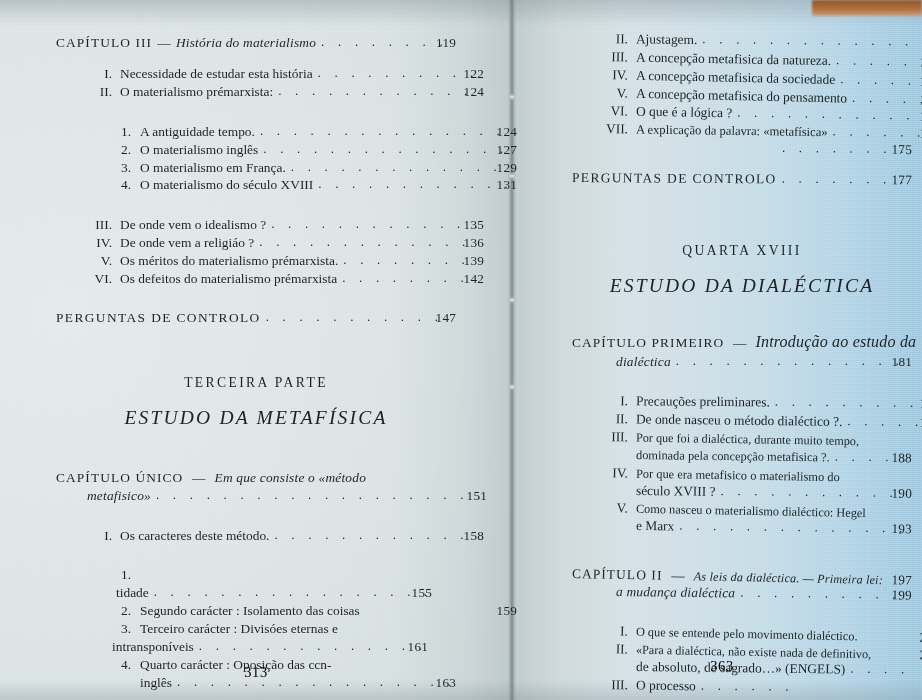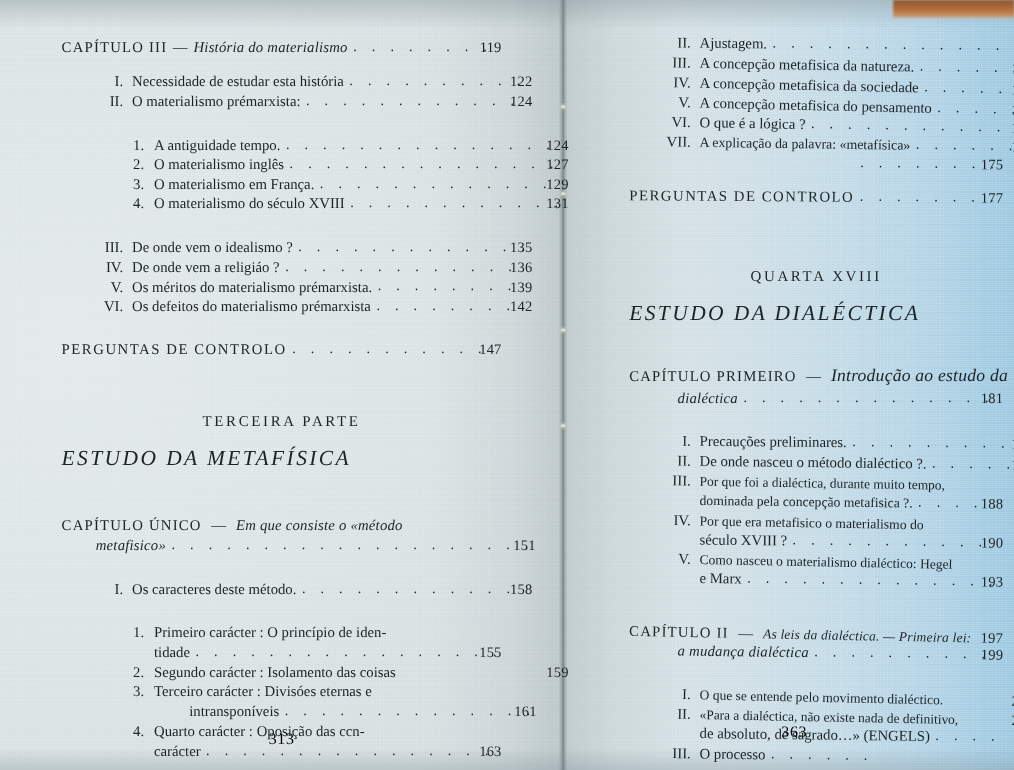--- a/index.html
+++ b/index.html
@@ -161,20 +161,21 @@
   }
   .chap-caps { letter-spacing: 1.1px; }
   .ital { font-style: italic; letter-spacing: .2px; }
 
   .parthead {
     text-align: center;
     letter-spacing: 2.4px;
     font-size: 13.6px;
   }
   .parttitle {
+    text-align: center;
     font-style: italic;
     font-size: 19.5px;
     letter-spacing: 2.2px;
   }
   .ctrl {
     letter-spacing: 1.4px;
     white-space: nowrap;
   }
   .folio {
     position: absolute;
@@ -348,53 +349,52 @@
       <span class="rom rom-w">I.</span>
       <span class="txt">Os caracteres deste método.</span>
       <span class="leader"></span>
       <span class="num">158</span>
     </div>
 
     <div class="sp-l"></div>
 
     <div class="row indent-hang2">
       <span class="rom arab-w">1.</span>
-      <span class="txt">Primeiro carácter : O princípio de iden-</span>
-    </div>
-    <div class="rowgap"></div>
-    <div class="row" style="margin-left:84px;width:calc(100% - 84px)">
+    </div>
+    <div class="rowgap"></div>
+    <div class="row" style="margin-left:60px;width:calc(100% - 84px)">
       <span class="txt">tidade</span>
       <span class="leader"></span>
       <span class="num">155</span>
     </div>
     <div class="rowgap"></div>
     <div class="row indent-hang2">
       <span class="rom arab-w">2.</span>
       <span class="txt">Segundo carácter : Isolamento das coisas</span>
       <span class="num">159</span>
     </div>
     <div class="rowgap"></div>
     <div class="row indent-hang2">
       <span class="rom arab-w">3.</span>
       <span class="txt">Terceiro carácter :  Divisóes  eternas  e</span>
     </div>
     <div class="rowgap"></div>
-    <div class="row" style="margin-left:116px;width:calc(100% - 84px)">
+    <div class="row" style="margin-left:56px;width:calc(100% - 84px)">
       <span class="txt">intransponíveis</span>
       <span class="leader"></span>
       <span class="num">161</span>
     </div>
     <div class="rowgap"></div>
     <div class="row indent-hang2">
       <span class="rom arab-w">4.</span>
       <span class="txt">Quarto  carácter :  Oposição  das  ccn-</span>
     </div>
     <div class="rowgap"></div>
     <div class="row" style="margin-left:84px;width:calc(100% - 84px)">
-      <span class="txt">carácter</span>
+      <span class="txt">inglês</span>
       <span class="leader"></span>
       <span class="num">163</span>
     </div>
   </div>
 
   <div class="folio" style="left:56px;width:400px;top:664px">313</div>
 
   <div class="col col-right curl" style="top:32px">
 
     <div class="row indent-hang" style="transform:rotate(0.6deg)">

